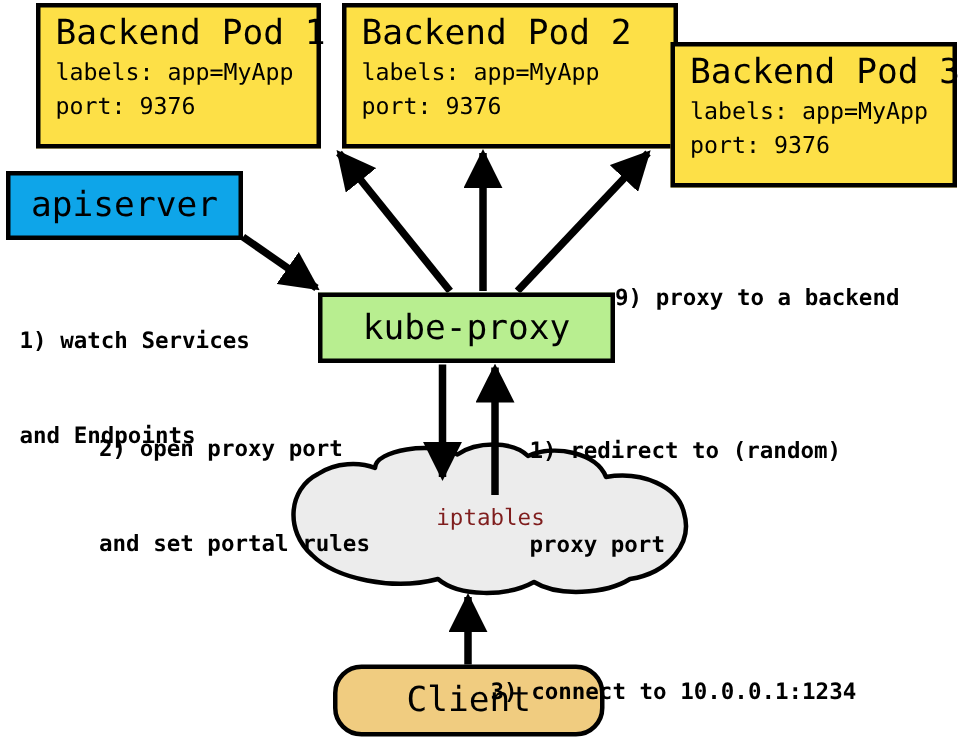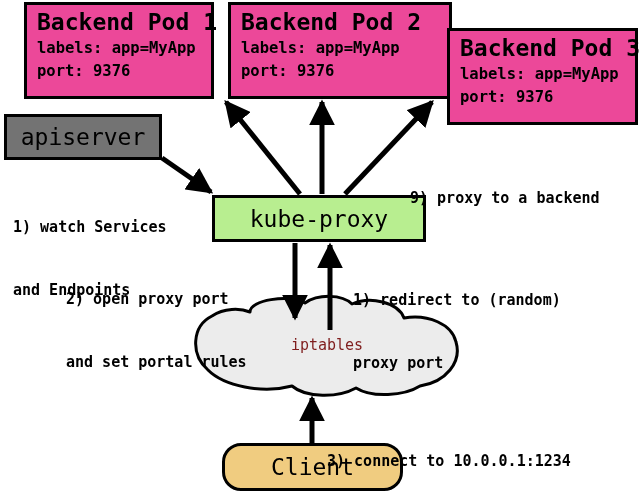--- a/index.html
+++ b/index.html
@@ -18,32 +18,32 @@
     font-family:"DejaVu Sans Mono", monospace;
     color:#000;
     white-space:nowrap;
   }
   .node .sub{
     font-family:"DejaVu Sans Mono", monospace;
     color:#000;
     white-space:nowrap;
   }
   
-  .pod{background:#ec4899;padding:2px 0 0 10px;font-weight:bold;}
+  .pod{background:#fde047;padding:2px 0 0 10px;}
   .pod .title{font-size:23px;line-height:30px;letter-spacing:0px;}
   .pod .sub{font-size:15.5px;line-height:23px;}
   #pod1{left:24px;top:2px;width:190px;height:97px;}
   #pod2{left:228px;top:2px;width:224px;height:97px;}
   #pod3{left:447px;top:2px;width:191px;height:97px;margin-top:26px;}
   
-  #apiserver{left:4px;top:114px;width:158px;height:46px;background:#737373;
+  #apiserver{left:4px;top:114px;width:158px;height:46px;background:#0ea5e9;
              display:flex;align-items:center;justify-content:center;}
   #apiserver .title{font-size:23px;}
   
-  #kubeproxy{left:212px;top:195px;width:214px;height:47px;background:#b8ee90;
+  #kubeproxy{left:212px;top:195px;width:198px;height:47px;background:#b8ee90;
              display:flex;align-items:center;justify-content:center;}
   #kubeproxy .title{font-size:23px;}
   
   #client{left:222px;top:443px;width:181px;height:48px;background:#f0cc80;
           display:flex;align-items:center;justify-content:center;border-radius:19px;}
   #client .title{font-size:23px;}
   
   #cloud-label{
     position:absolute;left:192px;top:336px;width:270px;text-align:center;
     font-family:"DejaVu Sans Mono", monospace;font-size:15px;color:#7f1d1d;z-index:11;

